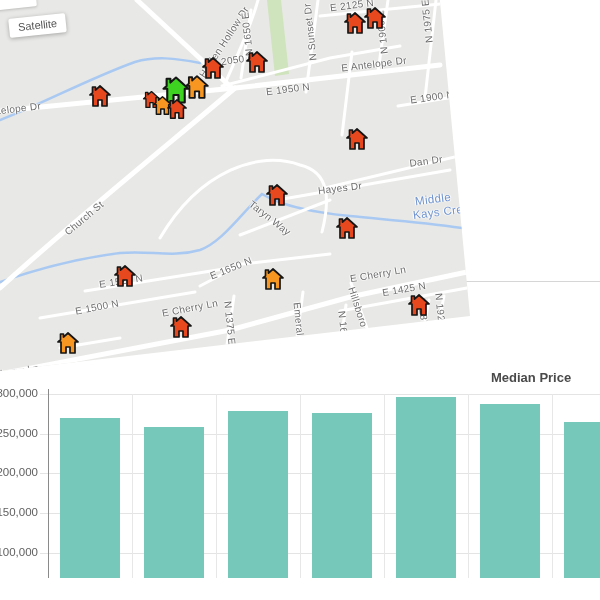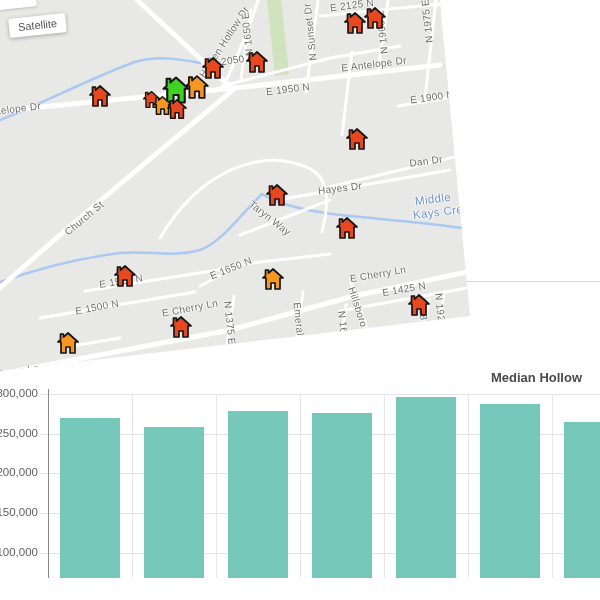--- a/index.html
+++ b/index.html
@@ -32,21 +32,21 @@
   .y-axis-line{position:absolute;width:1px;background:#8a8a8a;}
   .ytick{position:absolute;width:98px;text-align:right;font-size:11.5px;color:#616161;}
   .bar{position:absolute;background:#76c8ba;}
 </style>
 </head>
 <body>
 <div id="stage">
 
   <div id="divider"></div>
   <div id="chart">
-    <div id="chart-title">Median Hollow</div>
+    <div id="chart-title">Median Price</div>
     <div id="chart-plot">
         <div class="grid-h" style="top: 34px;"></div>
         <div class="ytick" style="left: -60px; top: 27px;">300,000</div>
         <div class="grid-h" style="top: 73.7px;"></div>
         <div class="ytick" style="left: -60px; top: 66.7px;">250,000</div>
         <div class="grid-h" style="top: 113.4px;"></div>
         <div class="ytick" style="left: -60px; top: 106.4px;">200,000</div>
         <div class="grid-h" style="top: 153.1px;"></div>
         <div class="ytick" style="left: -60px; top: 146.1px;">150,000</div>
         <div class="grid-h" style="top: 192.8px;"></div>

